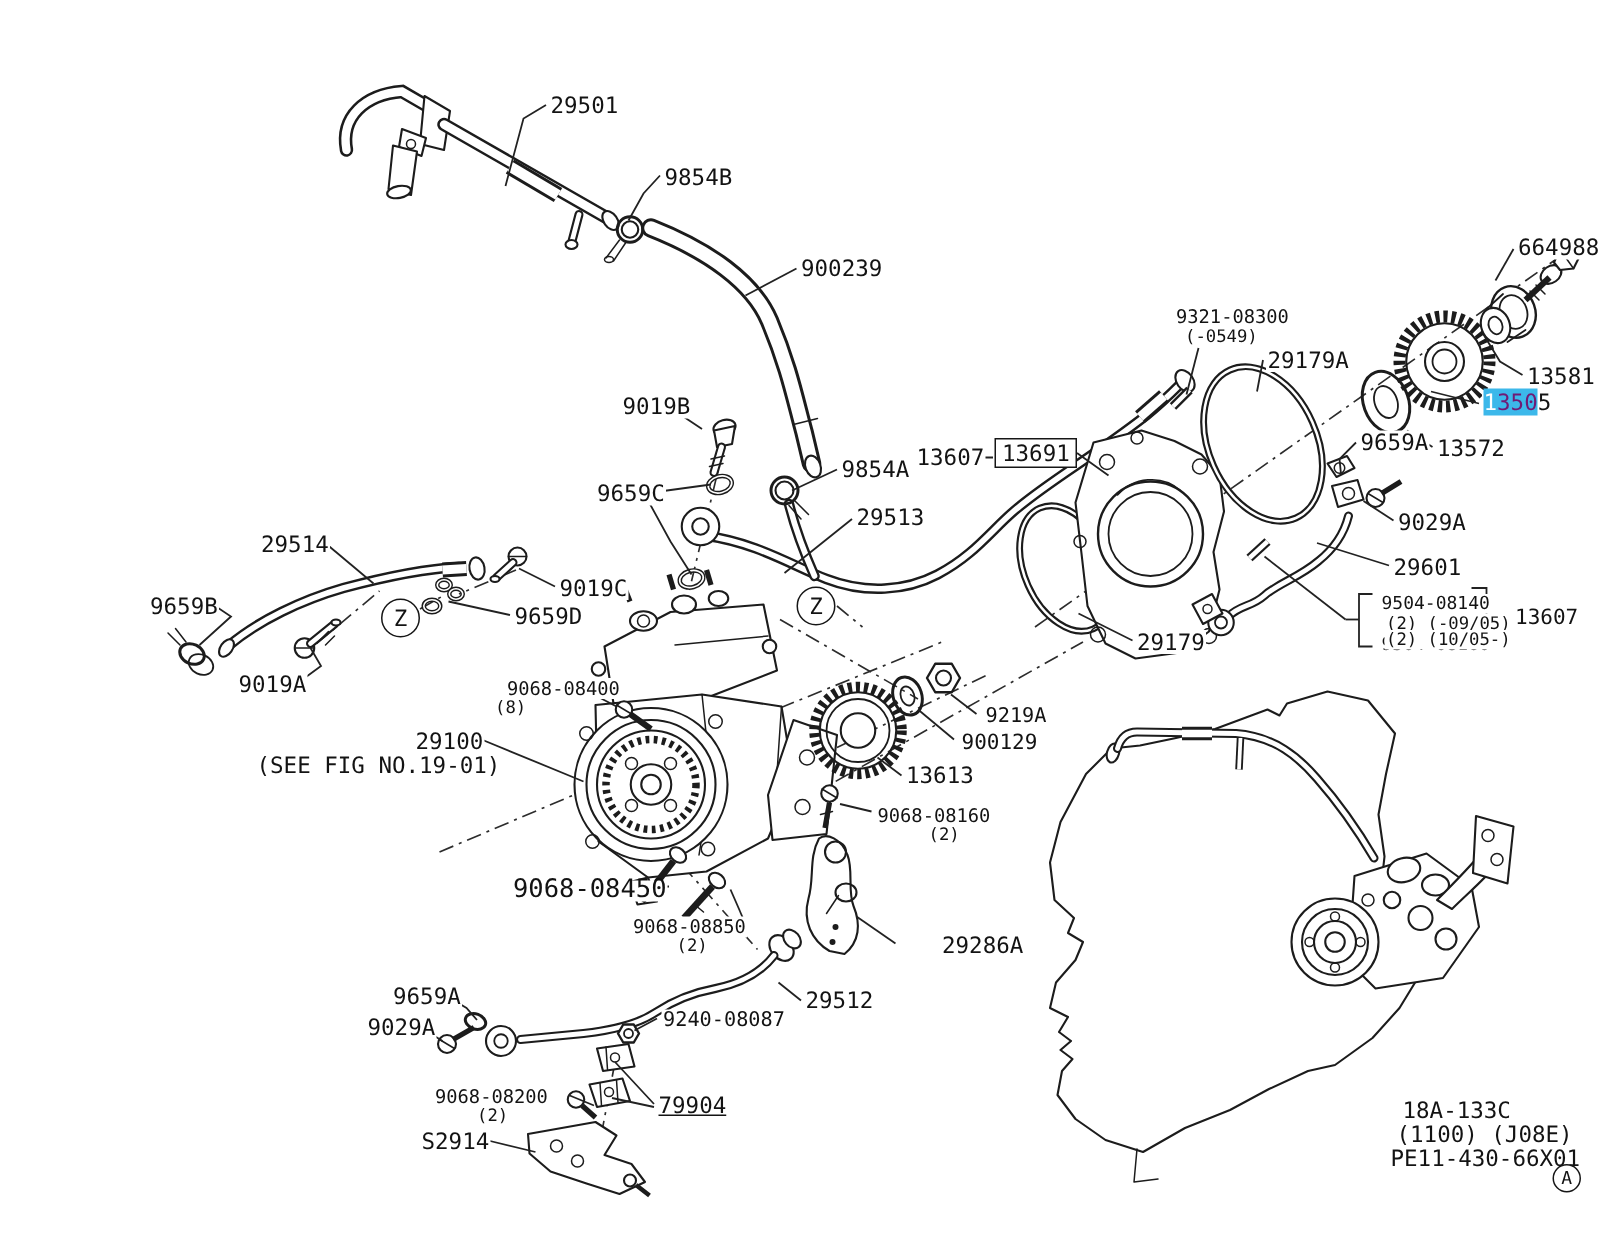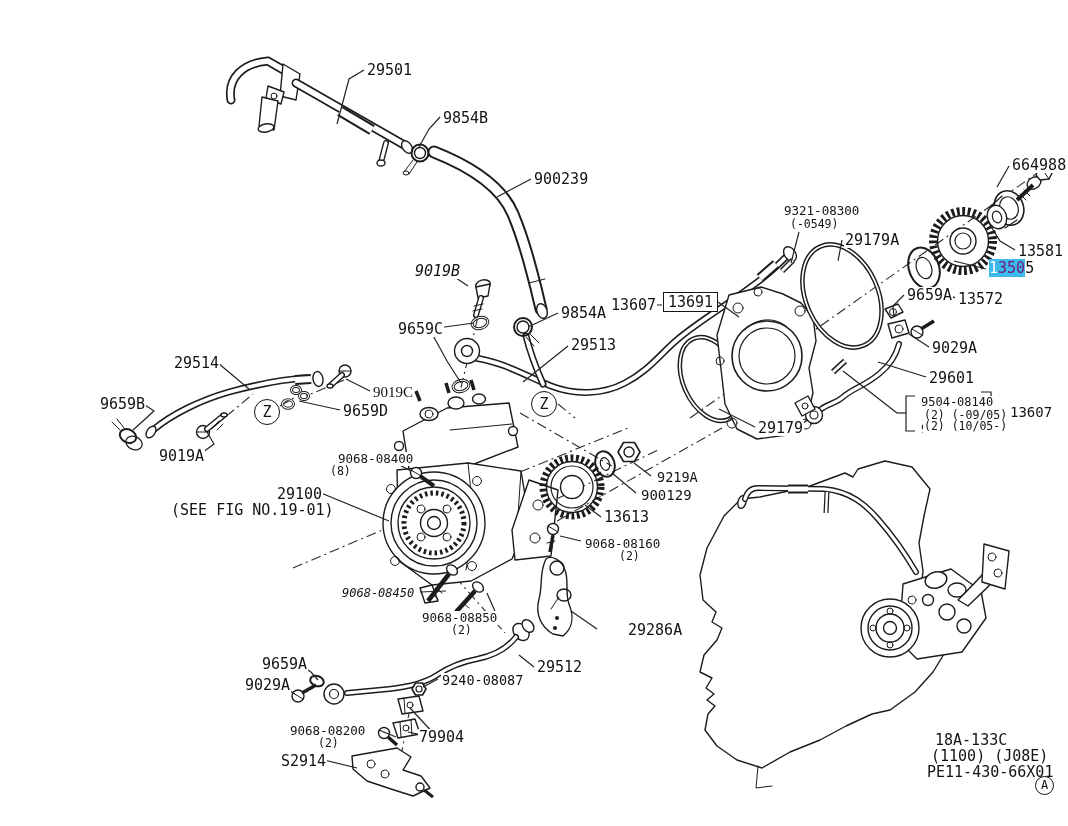--- a/index.html
+++ b/index.html
@@ -386,59 +386,59 @@
       <div class="lbl part" style="left: 442px; top: 110px;">9854B</div>
       <div class="lbl part" style="left: 533px; top: 171px;">900239</div>
       <div class="lbl part" style="left: 1011px; top: 157px;">664988</div>
       <div class="lbl part" style="left: 783px; top: 204px; font-size: 12.5px; line-height: 13.5px;">9321-08300</div>
       <div class="lbl sub" style="left: 789px; top: 218px;">(-0549)</div>
       <div class="lbl part" style="left: 844px; top: 232px;">29179A</div>
       <div class="lbl part" style="left: 1017px; top: 243px;">13581</div>
       <div class="lbl part" style="left: 988px; top: 260px;"><span class="hl-a">1</span><span class="hl-b">350</span><span class="hl-c">5</span></div>
       <div class="lbl part" style="left: 906px; top: 287px;">9659A</div>
       <div class="lbl part" style="left: 957px; top: 291px;">13572</div>
-      <div class="lbl part" style="left: 414px; top: 263px; font-style: italic;">9019B</div>
+      <div class="lbl part" style="left: 414px; top: 263px;">9019B</div>
       <div class="lbl part" style="left: 610px; top: 297px;">13607</div>
       <div class="lbl boxed" style="left: 663px; top: 292px;">13691</div>
       <div class="lbl part" style="left: 560px; top: 305px;">9854A</div>
       <div class="lbl part" style="left: 397px; top: 321px;">9659C</div>
       <div class="lbl part" style="left: 570px; top: 337px;">29513</div>
       <div class="lbl part" style="left: 931px; top: 340px;">9029A</div>
       <div class="lbl part" style="left: 173px; top: 355px;">29514</div>
       <div class="lbl part" style="left: 928px; top: 370px;">29601</div>
-      <div class="lbl part" style="left: 372px; top: 384px; font-family: Liberation Serif, serif;">9019C</div>
+      <div class="lbl part" style="left: 372px; top: 384px;">9019C</div>
       <div class="lbl part" style="left: 99px; top: 396px;">9659B</div>
       <div class="lbl part" style="left: 342px; top: 403px;">9659D</div>
       <div class="lbl part" style="left: 920px; top: 396px; font-size: 12px; line-height: 13px;">9504-08140</div>
       <div class="lbl sub" style="left: 923px; top: 409px;">(2) (-09/05)</div>
       <div class="lbl part" style="left: 920px; top: 423px; font-size: 12px; line-height: 13px;">9504-08160</div>
       <div class="lbl sub" style="left: 923px; top: 420px;">(2) (10/05-)</div>
       <div class="lbl part" style="left: 1009px; top: 405px; font-size: 14px; line-height: 15px;">13607</div>
       <div class="lbl part" style="left: 158px; top: 448px;">9019A</div>
       <div class="lbl part" style="left: 757px; top: 420px;">29179</div>
       <div class="lbl part" style="left: 295px; top: 452px; font-size: 12.5px; line-height: 13.5px; margin-left: 42px;">9068-08400</div>
       <div class="lbl sub" style="left: 329px; top: 465px;">(8)</div>
       <div class="lbl part" style="left: 276px; top: 486px;">29100</div>
       <div class="lbl note" style="left: 170px; top: 502px;">(SEE FIG NO.19-01)</div>
       <div class="lbl part" style="left: 656px; top: 470px; font-size: 13.5px; line-height: 14.5px;">9219A</div>
       <div class="lbl part" style="left: 640px; top: 489px; font-size: 14px; line-height: 13.5px;">900129</div>
       <div class="lbl part" style="left: 603px; top: 509px;">13613</div>
       <div class="lbl part" style="left: 584px; top: 537px; font-size: 12.5px; line-height: 13.5px;">9068-08160</div>
       <div class="lbl sub" style="left: 618px; top: 550px;">(2)</div>
-      <div class="lbl part" style="left: 341px; top: 587px; font-size: 12px; line-height: 13.5px; font-style: italic;">9068-08450</div>
+      <div class="lbl part" style="left: 341px; top: 587px; font-size: 17px; line-height: 13.5px;">9068-08450</div>
       <div class="lbl part" style="left: 421px; top: 611px; font-size: 12.5px; line-height: 13.5px;">9068-08850</div>
       <div class="lbl sub" style="left: 450px; top: 624px;">(2)</div>
       <div class="lbl part" style="left: 599px; top: 622px; margin-left: 28px;">29286A</div>
       <div class="lbl part" style="left: 536px; top: 659px;">29512</div>
       <div class="lbl part" style="left: 261px; top: 656px;">9659A</div>
       <div class="lbl part" style="left: 244px; top: 677px;">9029A</div>
       <div class="lbl part" style="left: 441px; top: 673px; font-size: 13.5px; line-height: 14.5px;">9240-08087</div>
       <div class="lbl part" style="left: 289px; top: 724px; font-size: 12.5px; line-height: 13.5px;">9068-08200</div>
       <div class="lbl sub" style="left: 317px; top: 737px;">(2)</div>
-      <div class="lbl part" style="left: 418px; top: 729px;">79904</div>
+      <div class="lbl part" style="left: 438px; top: 729px; text-decoration: underline;">79904</div>
       <div class="lbl part" style="left: 280px; top: 753px;">S2914</div>
       <div class="lbl note" style="left: 934px; top: 732px;">18A-133C</div>
       <div class="lbl note" style="left: 930px; top: 748px;">(1100) (J08E)</div>
       <div class="lbl note" style="left: 926px; top: 764px;">PE11-430-66X01</div>
       <div class="lbl zmark" style="left: 254px; top: 399px;">Z</div>
       <div class="lbl zmark" style="left: 531px; top: 391px;">Z</div>
       <div class="lbl amark" style="left: 1035px; top: 776px;">A</div>
     </div>
 
 </div>

